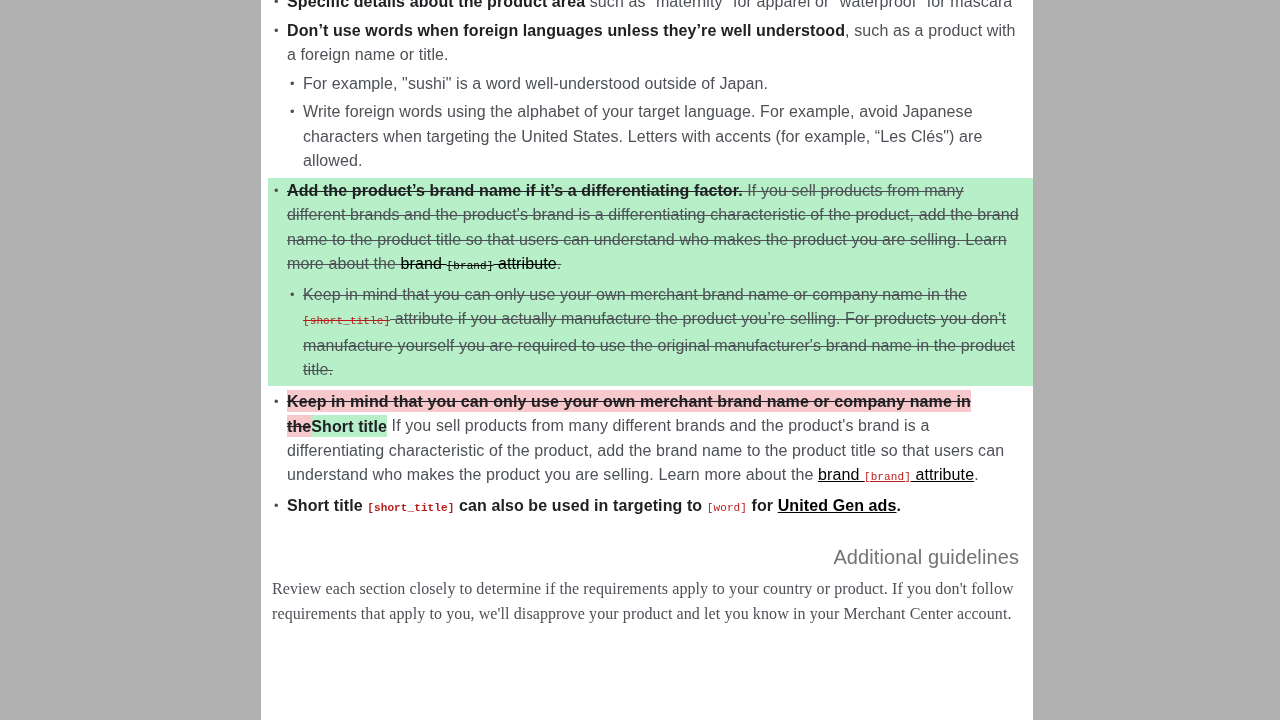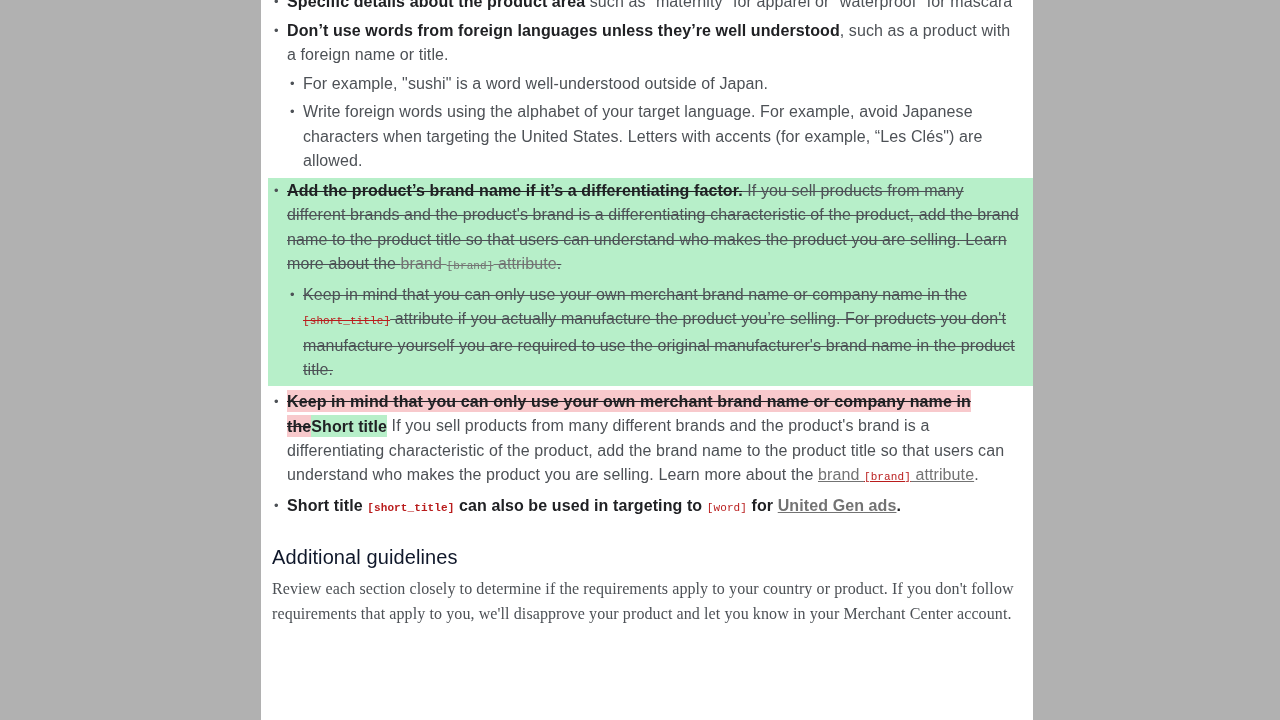--- a/index.html
+++ b/index.html
@@ -19,43 +19,43 @@
   }
   .li{position:relative;padding-left:15px;margin:0 0 4px 0;}
   .li .marker{position:absolute;left:2px;top:0;font-size:13px;color:#4d5156;}
   .li.l2{padding-left:31px;}
   .li.l2 .marker{left:18px;}
   .b{font-weight:700;color:#202124;}
   .st{text-decoration:line-through;}
   .u{text-decoration:underline;}
   .code{font-family:"Liberation Mono","DejaVu Sans Mono",monospace;font-size:11px;}
   a{cursor:pointer;}
-  .c-blue{color:#737373;}
+  .c-blue{color:#000000;}
   .c-green{color:#b91c1c;}
   .hl-pink-inline{background:#f8c9cc;padding:2.5px 0;}
   .hl-green-inline{background:#b7efc9;padding:2.5px 0;}
   .diff-group{
     background:#b7efc9;
     margin:0 -14px 4px -4px;
     padding:1px 14px 3px 4px;
   }
   .diff-group .li:last-child{margin-bottom:0;}
   h2.section-heading{
-    font-size:20px;line-height:26px;font-weight:400;color:#0f172a;
-    margin:24px 0 7px 0;letter-spacing:.1px;
+    font-size:20px;line-height:26px;font-weight:400;color:#737373;
+    margin:24px 0 7px 0;letter-spacing:.1px;text-align:right;
   }
   p.paragraph{margin:6px 0 4px 0;font-family:Liberation Serif, serif;}
 </style>
 </head>
 <body>
 
 <div class="page">
   <div class="content">
       <div class="li l1"><span class="marker">•</span><span><span class="b">Specific details about the product area</span><span> such as "maternity" for apparel or "waterproof" for mascara</span></span></div>
-      <div class="li l1"><span class="marker">•</span><span><span class="b">Don’t use words from foreign languages unless they’re well understood</span><span>, such as a product with a foreign name or title.</span></span></div>
+      <div class="li l1"><span class="marker">•</span><span><span class="b">Don’t use words when foreign languages unless they’re well understood</span><span>, such as a product with a foreign name or title.</span></span></div>
       <div class="li l2"><span class="marker">•</span><span><span>For example, "sushi" is a word well-understood outside of Japan.</span></span></div>
       <div class="li l2"><span class="marker">•</span><span><span>Write foreign words using the alphabet of your target language. For example, avoid Japanese characters when targeting the United States. Letters with accents (for example, “Les Clés") are allowed.</span></span></div>
       <div class="diff-group">
         <div class="li l1"><span class="marker">•</span><span><span class="b st">Add the product’s brand name if it’s a differentiating factor.</span><span class="st"> If you sell products from many different brands and the product's brand is a differentiating characteristic of the product, add the brand name to the product title so that users can understand who makes the product you are selling. Learn more about the </span><a class="st c-blue">brand </a><a class="st code c-blue">[brand]</a><a class="st c-blue"> attribute</a><span class="st">.</span></span></div>
         <div class="li l2"><span class="marker">•</span><span><span class="st">Keep in mind that you can only use your own merchant brand name or company name in the </span><span class="st code c-green">[short_title]</span><span class="st"> attribute if you actually manufacture the product you’re selling. For products you don't manufacture yourself you are required to use the original manufacturer's brand name in the product title.</span></span></div>
       </div>
       <div class="li l1"><span class="marker">•</span><span><span class="b st hl-pink-inline">Keep in mind that you can only use your own merchant brand name or company name in the</span><span class="b hl-green-inline">Short title</span><span> If you sell products from many different brands and the product's brand is a differentiating characteristic of the product, add the brand name to the product title so that users can understand who makes the product you are selling. Learn more about the </span><a class="u c-blue">brand </a><a class="code u c-green">[brand]</a><a class="u c-blue"> attribute</a><span>.</span></span></div>
       <div class="li l1"><span class="marker">•</span><span><span class="b">Short title </span><span class="b code c-green">[short_title]</span><span class="b"> can also be used in targeting to </span><span class="code c-green">[word]</span><span class="b"> for </span><a class="b u c-blue">United Gen ads</a><span class="b">.</span></span></div>
       <h2 class="section-heading">Additional guidelines</h2>
       <p class="paragraph">Review each section closely to determine if the requirements apply to your country or product. If you don't follow requirements that apply to you, we'll disapprove your product and let you know in your Merchant Center account.</p>

